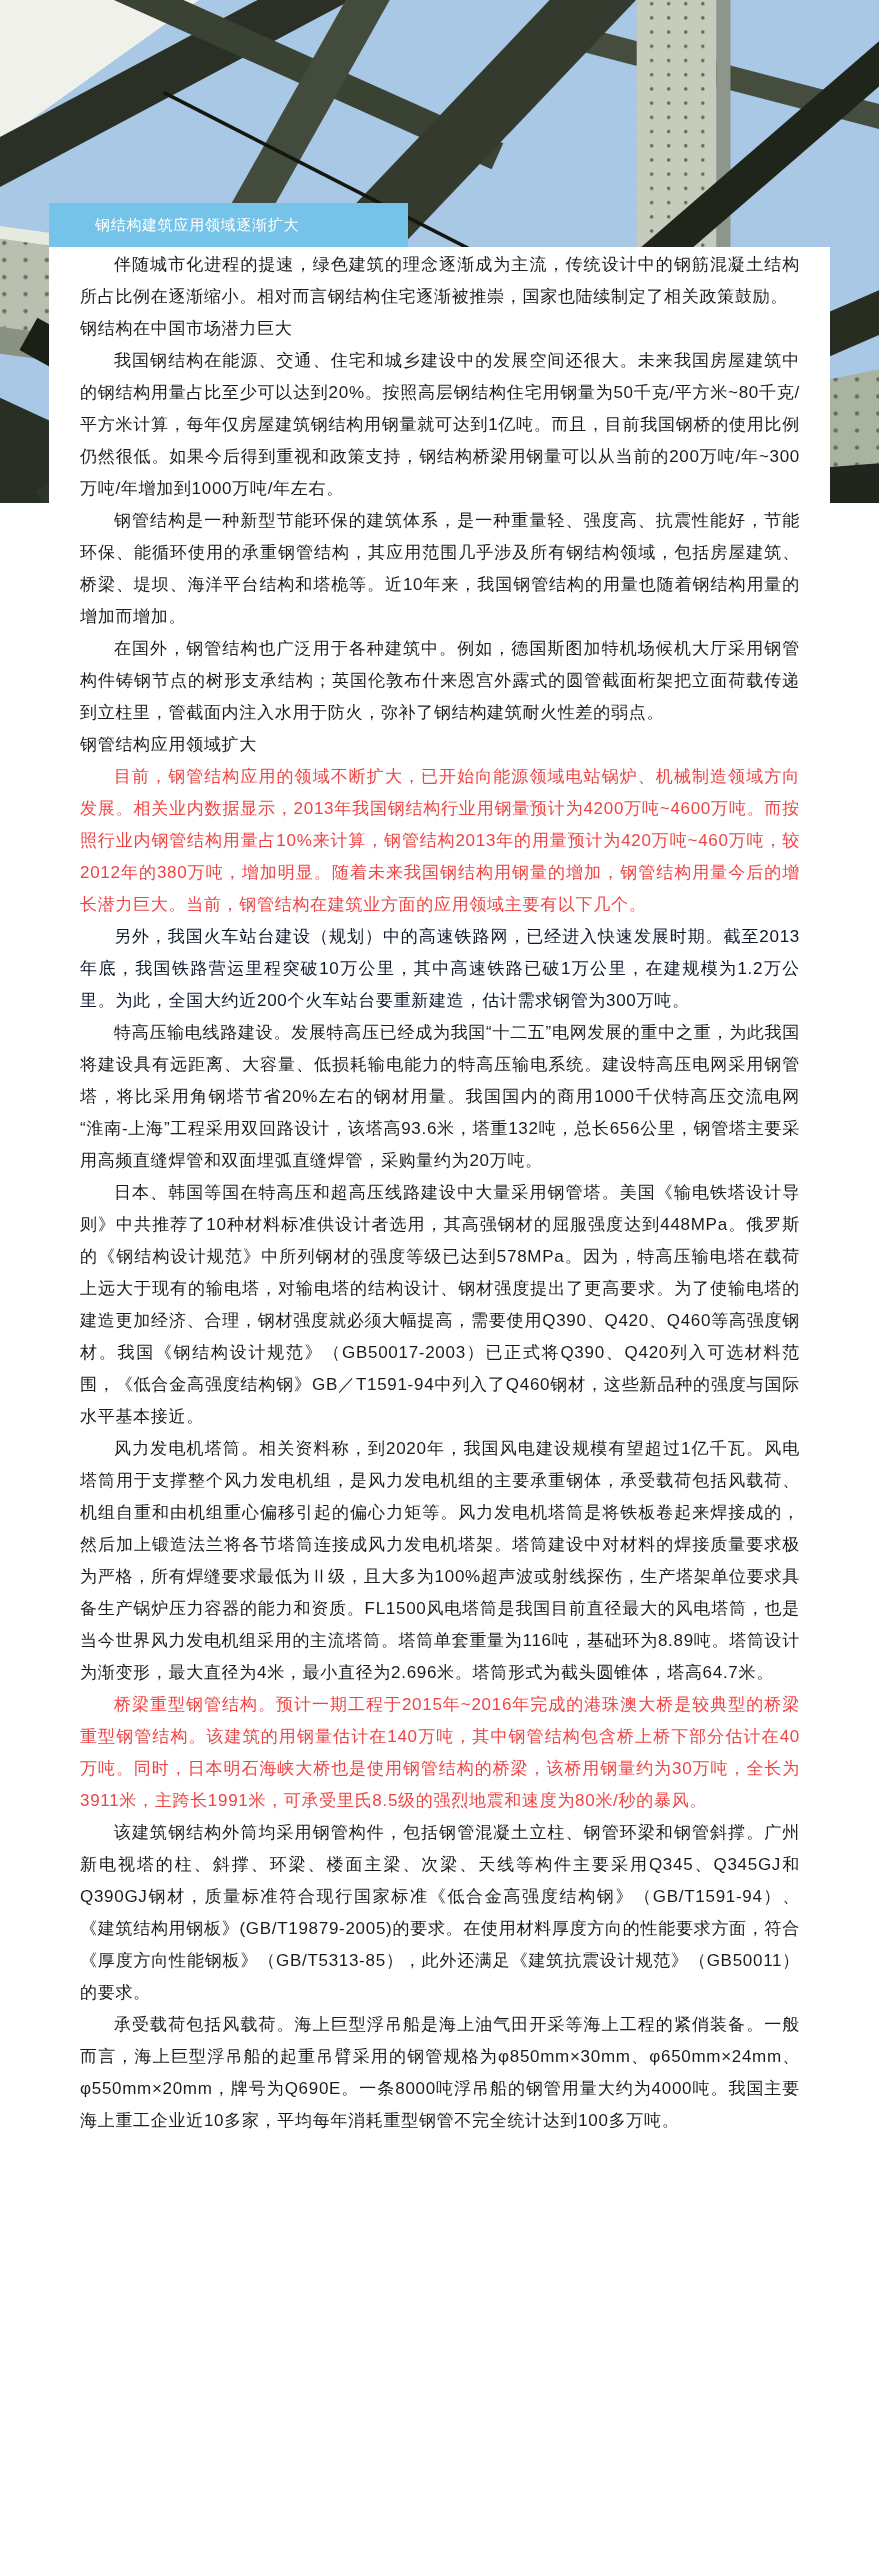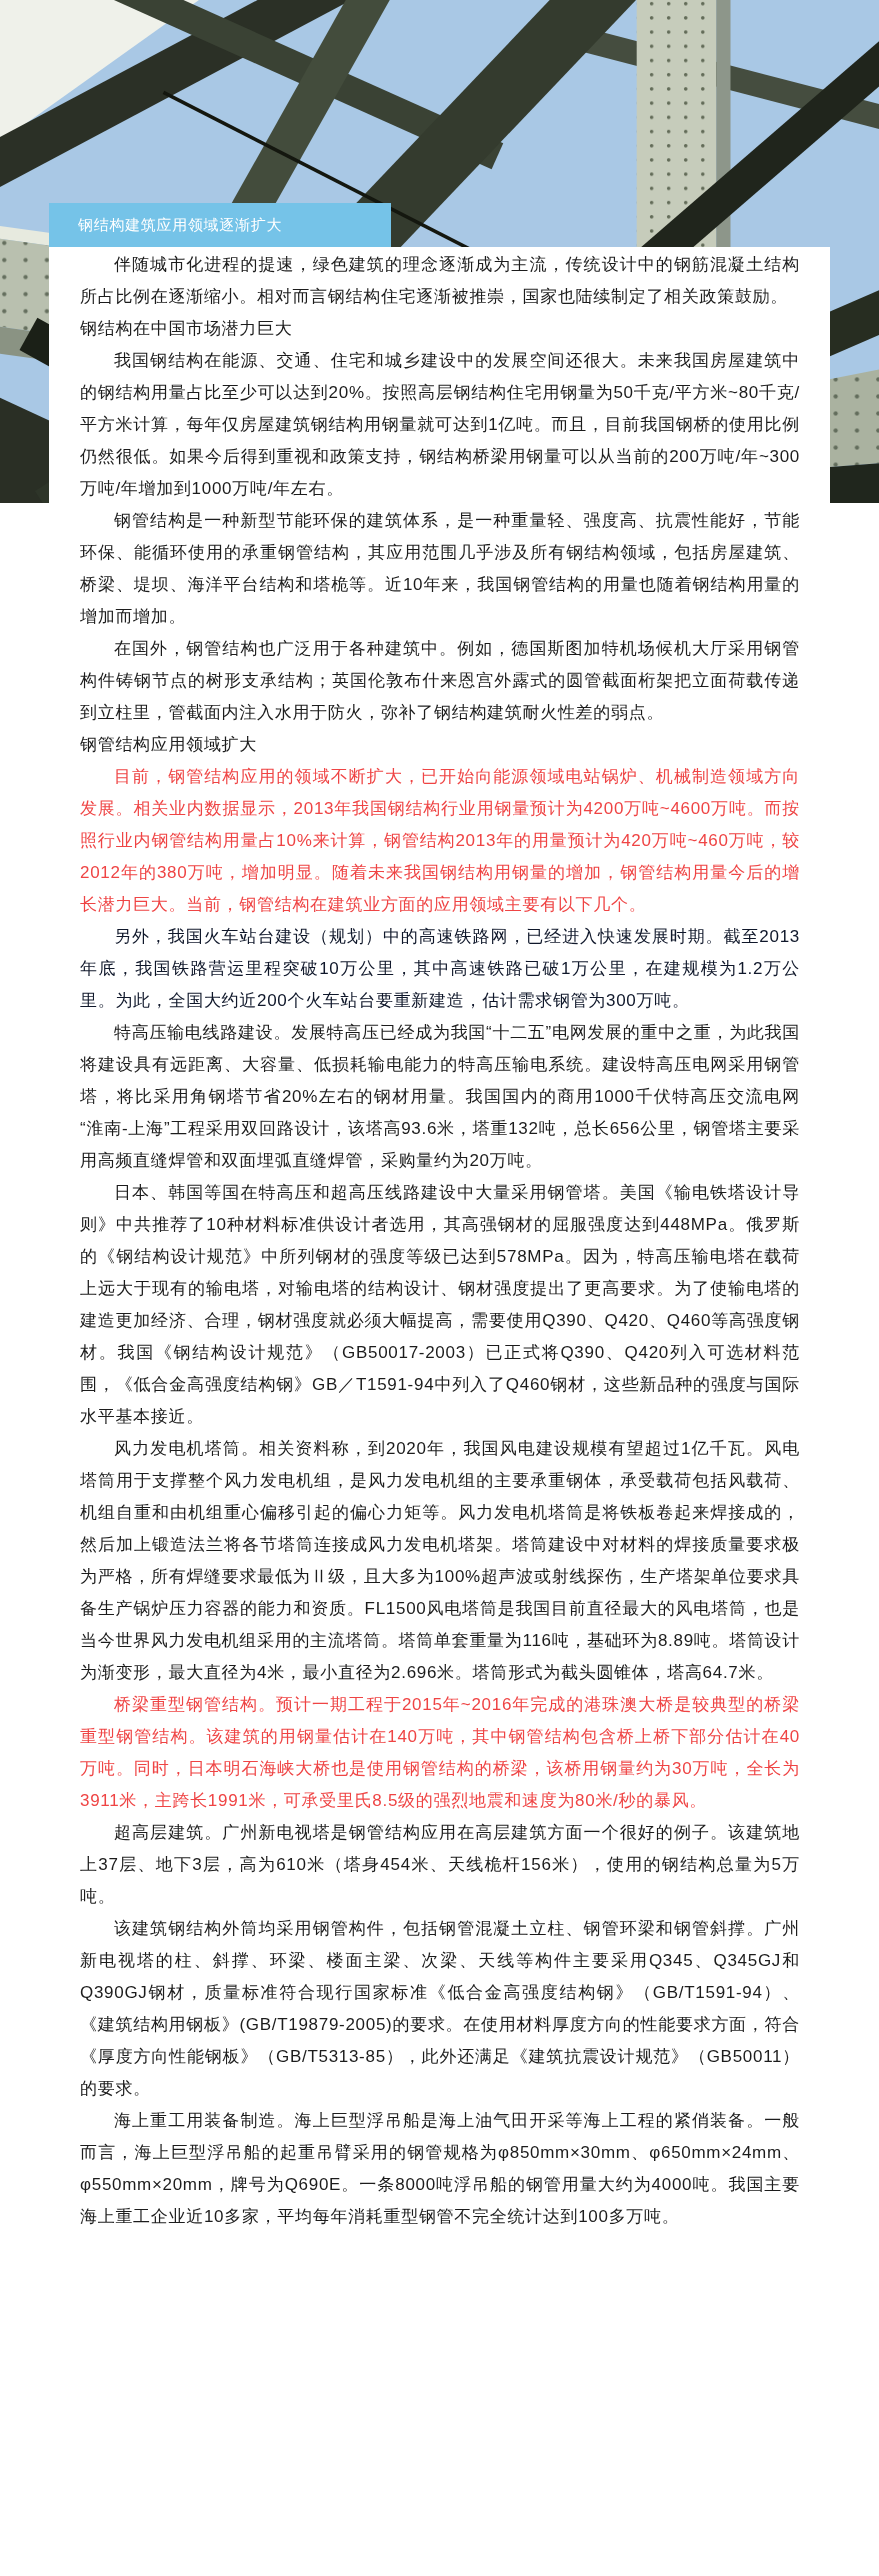--- a/index.html
+++ b/index.html
@@ -6,21 +6,21 @@
   body{font-family:"Liberation Sans", sans-serif;}
   .page{position:relative;width:879px;height:2576px;margin:0 auto;background:#ffffff;overflow:hidden;}
 
   
   .hero{position:absolute;left:0;top:0;width:879px;height:503px;overflow:hidden;}
   .hero svg{display:block;width:879px;height:503px;}
 
   
   .title-bar{
     position:absolute;left:49px;top:203px;width:342px;height:44px;
-    z-index:3;display:flex;align-items:center;
+    z-index:3;display:flex;align-items:center;padding-left:17px;
   }
   .title-bar .title-text{
     margin-left:29px;font-size:15px;letter-spacing:0.7px;color:#ffffff;white-space:nowrap;
   }
 
   
   .content{
     position:absolute;left:49px;top:247px;width:781px;height:2005px;
     background:#ffffff;z-index:2;box-sizing:border-box;
     padding:2.1px 30px 43px 31px;
@@ -92,19 +92,18 @@
       <p class="para" style="color: rgb(28, 28, 28);">我国钢结构在能源、交通、住宅和城乡建设中的发展空间还很大。未来我国房屋建筑中的钢结构用量占比至少可以达到20%。按照高层钢结构住宅用钢量为50千克/平方米~80千克/平方米计算，每年仅房屋建筑钢结构用钢量就可达到1亿吨。而且，目前我国钢桥的使用比例仍然很低。如果今后得到重视和政策支持，钢结构桥梁用钢量可以从当前的200万吨/年~300万吨/年增加到1000万吨/年左右。</p>
       <p class="para" style="color: rgb(28, 28, 28);">钢管结构是一种新型节能环保的建筑体系，是一种重量轻、强度高、抗震性能好，节能环保、能循环使用的承重钢管结构，其应用范围几乎涉及所有钢结构领域，包括房屋建筑、桥梁、堤坝、海洋平台结构和塔桅等。近10年来，我国钢管结构的用量也随着钢结构用量的增加而增加。</p>
       <p class="para" style="color: rgb(28, 28, 28);">在国外，钢管结构也广泛用于各种建筑中。例如，德国斯图加特机场候机大厅采用钢管构件铸钢节点的树形支承结构；英国伦敦布什来恩宫外露式的圆管截面桁架把立面荷载传递到立柱里，管截面内注入水用于防火，弥补了钢结构建筑耐火性差的弱点。</p>
       <h2 class="heading" style="color: rgb(28, 28, 28);">钢管结构应用领域扩大</h2>
       <p class="para" style="color: #ef4444;">目前，钢管结构应用的领域不断扩大，已开始向能源领域电站锅炉、机械制造领域方向发展。相关业内数据显示，2013年我国钢结构行业用钢量预计为4200万吨~4600万吨。而按照行业内钢管结构用量占10%来计算，钢管结构2013年的用量预计为420万吨~460万吨，较2012年的380万吨，增加明显。随着未来我国钢结构用钢量的增加，钢管结构用量今后的增长潜力巨大。当前，钢管结构在建筑业方面的应用领域主要有以下几个。</p>
       <p class="para" style="color: #0f172a;">另外，我国火车站台建设（规划）中的高速铁路网，已经进入快速发展时期。截至2013年底，我国铁路营运里程突破10万公里，其中高速铁路已破1万公里，在建规模为1.2万公里。为此，全国大约近200个火车站台要重新建造，估计需求钢管为300万吨。</p>
       <p class="para" style="color: rgb(28, 28, 28);">特高压输电线路建设。发展特高压已经成为我国“十二五”电网发展的重中之重，为此我国将建设具有远距离、大容量、低损耗输电能力的特高压输电系统。建设特高压电网采用钢管塔，将比采用角钢塔节省20%左右的钢材用量。我国国内的商用1000千伏特高压交流电网“淮南-上海”工程采用双回路设计，该塔高93.6米，塔重132吨，总长656公里，钢管塔主要采用高频直缝焊管和双面埋弧直缝焊管，采购量约为20万吨。</p>
       <p class="para" style="color: rgb(28, 28, 28);">日本、韩国等国在特高压和超高压线路建设中大量采用钢管塔。美国《输电铁塔设计导则》中共推荐了10种材料标准供设计者选用，其高强钢材的屈服强度达到448MPa。俄罗斯的《钢结构设计规范》中所列钢材的强度等级已达到578MPa。因为，特高压输电塔在载荷上远大于现有的输电塔，对输电塔的结构设计、钢材强度提出了更高要求。为了使输电塔的建造更加经济、合理，钢材强度就必须大幅提高，需要使用Q390、Q420、Q460等高强度钢材。我国《钢结构设计规范》（GB50017-2003）已正式将Q390、Q420列入可选材料范围，《低合金高强度结构钢》GB／T1591-94中列入了Q460钢材，这些新品种的强度与国际水平基本接近。</p>
       <p class="para" style="color: rgb(28, 28, 28);">风力发电机塔筒。相关资料称，到2020年，我国风电建设规模有望超过1亿千瓦。风电塔筒用于支撑整个风力发电机组，是风力发电机组的主要承重钢体，承受载荷包括风载荷、机组自重和由机组重心偏移引起的偏心力矩等。风力发电机塔筒是将铁板卷起来焊接成的，然后加上锻造法兰将各节塔筒连接成风力发电机塔架。塔筒建设中对材料的焊接质量要求极为严格，所有焊缝要求最低为Ⅱ级，且大多为100%超声波或射线探伤，生产塔架单位要求具备生产锅炉压力容器的能力和资质。FL1500风电塔筒是我国目前直径最大的风电塔筒，也是当今世界风力发电机组采用的主流塔筒。塔筒单套重量为116吨，基础环为8.89吨。塔筒设计为渐变形，最大直径为4米，最小直径为2.696米。塔筒形式为截头圆锥体，塔高64.7米。</p>
       <p class="para" style="color: #ef4444;">桥梁重型钢管结构。预计一期工程于2015年~2016年完成的港珠澳大桥是较典型的桥梁重型钢管结构。该建筑的用钢量估计在140万吨，其中钢管结构包含桥上桥下部分估计在40万吨。同时，日本明石海峡大桥也是使用钢管结构的桥梁，该桥用钢量约为30万吨，全长为3911米，主跨长1991米，可承受里氏8.5级的强烈地震和速度为80米/秒的暴风。</p>
-      <p class="para" style="color: rgb(28, 28, 28);">超高层建筑。广州新电视塔是钢管结构应用在高层建筑方面一个很好的例子。该建筑地上37层、地下3层，高为610米（塔身454米、天线桅杆156米），使用的钢结构总量为5万吨。</p>
       <p class="para" style="color: rgb(28, 28, 28);">该建筑钢结构外筒均采用钢管构件，包括钢管混凝土立柱、钢管环梁和钢管斜撑。广州新电视塔的柱、斜撑、环梁、楼面主梁、次梁、天线等构件主要采用Q345、Q345GJ和Q390GJ钢材，质量标准符合现行国家标准《低合金高强度结构钢》（GB/T1591-94）、《建筑结构用钢板》(GB/T19879-2005)的要求。在使用材料厚度方向的性能要求方面，符合《厚度方向性能钢板》（GB/T5313-85），此外还满足《建筑抗震设计规范》（GB50011）的要求。</p>
-      <p class="para" style="color: rgb(28, 28, 28);">海上重工用装备制造。海上巨型浮吊船是海上油气田开采等海上工程的紧俏装备。一般而言，海上巨型浮吊船的起重吊臂采用的钢管规格为φ850mm×30mm、φ650mm×24mm、φ550mm×20mm，牌号为Q690E。一条8000吨浮吊船的钢管用量大约为4000吨。我国主要海上重工企业近10多家，平均每年消耗重型钢管不完全统计达到100多万吨。</p>
+      <p class="para" style="color: rgb(28, 28, 28);">承受载荷包括风载荷。海上巨型浮吊船是海上油气田开采等海上工程的紧俏装备。一般而言，海上巨型浮吊船的起重吊臂采用的钢管规格为φ850mm×30mm、φ650mm×24mm、φ550mm×20mm，牌号为Q690E。一条8000吨浮吊船的钢管用量大约为4000吨。我国主要海上重工企业近10多家，平均每年消耗重型钢管不完全统计达到100多万吨。</p>
     </div>
 
 </div>
 
 
 </body></html>

